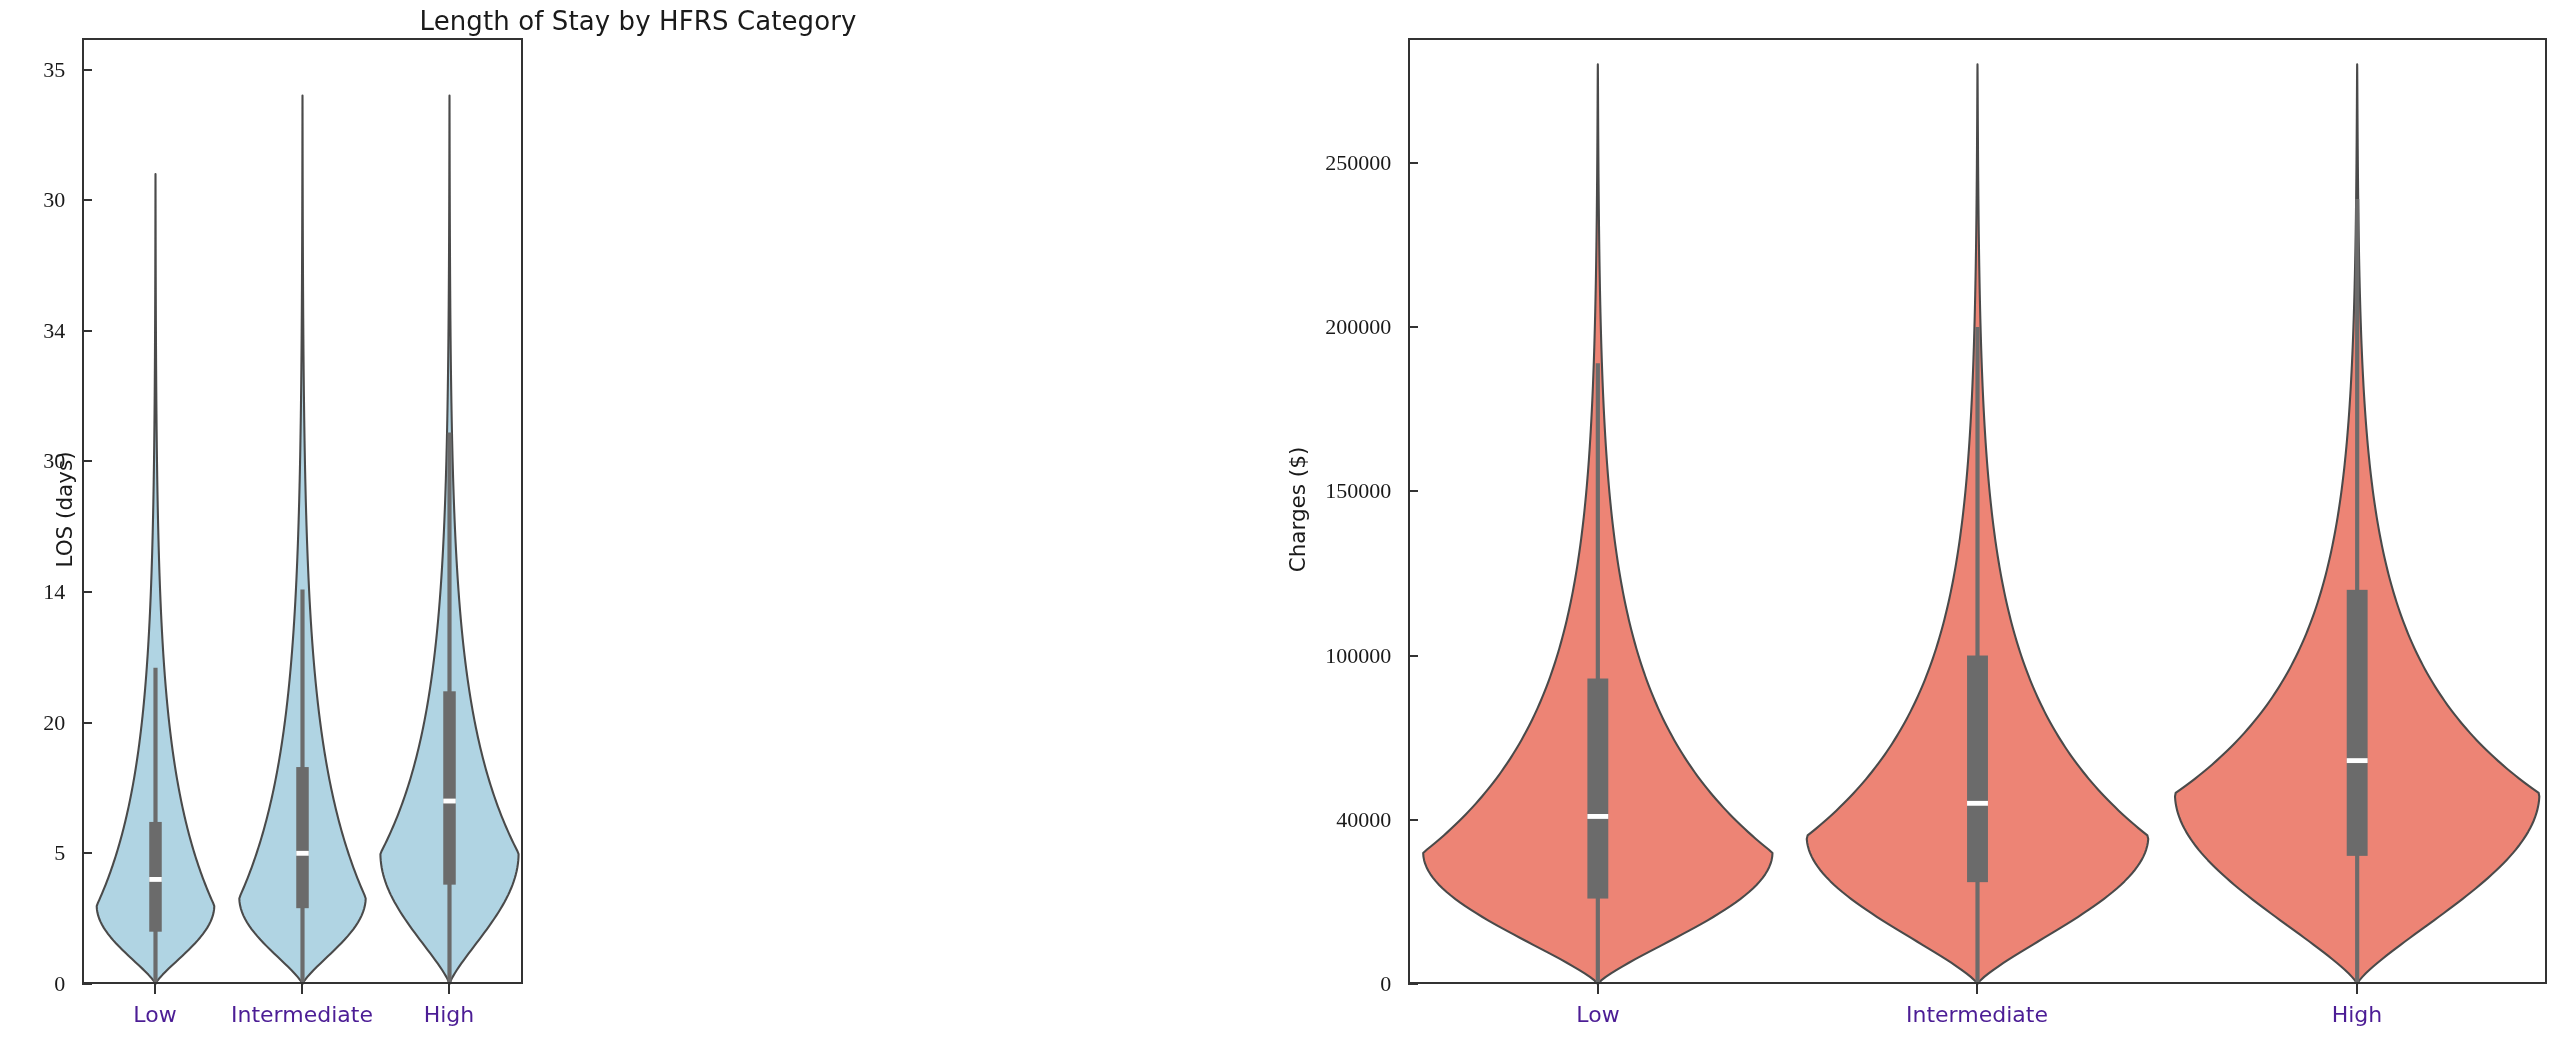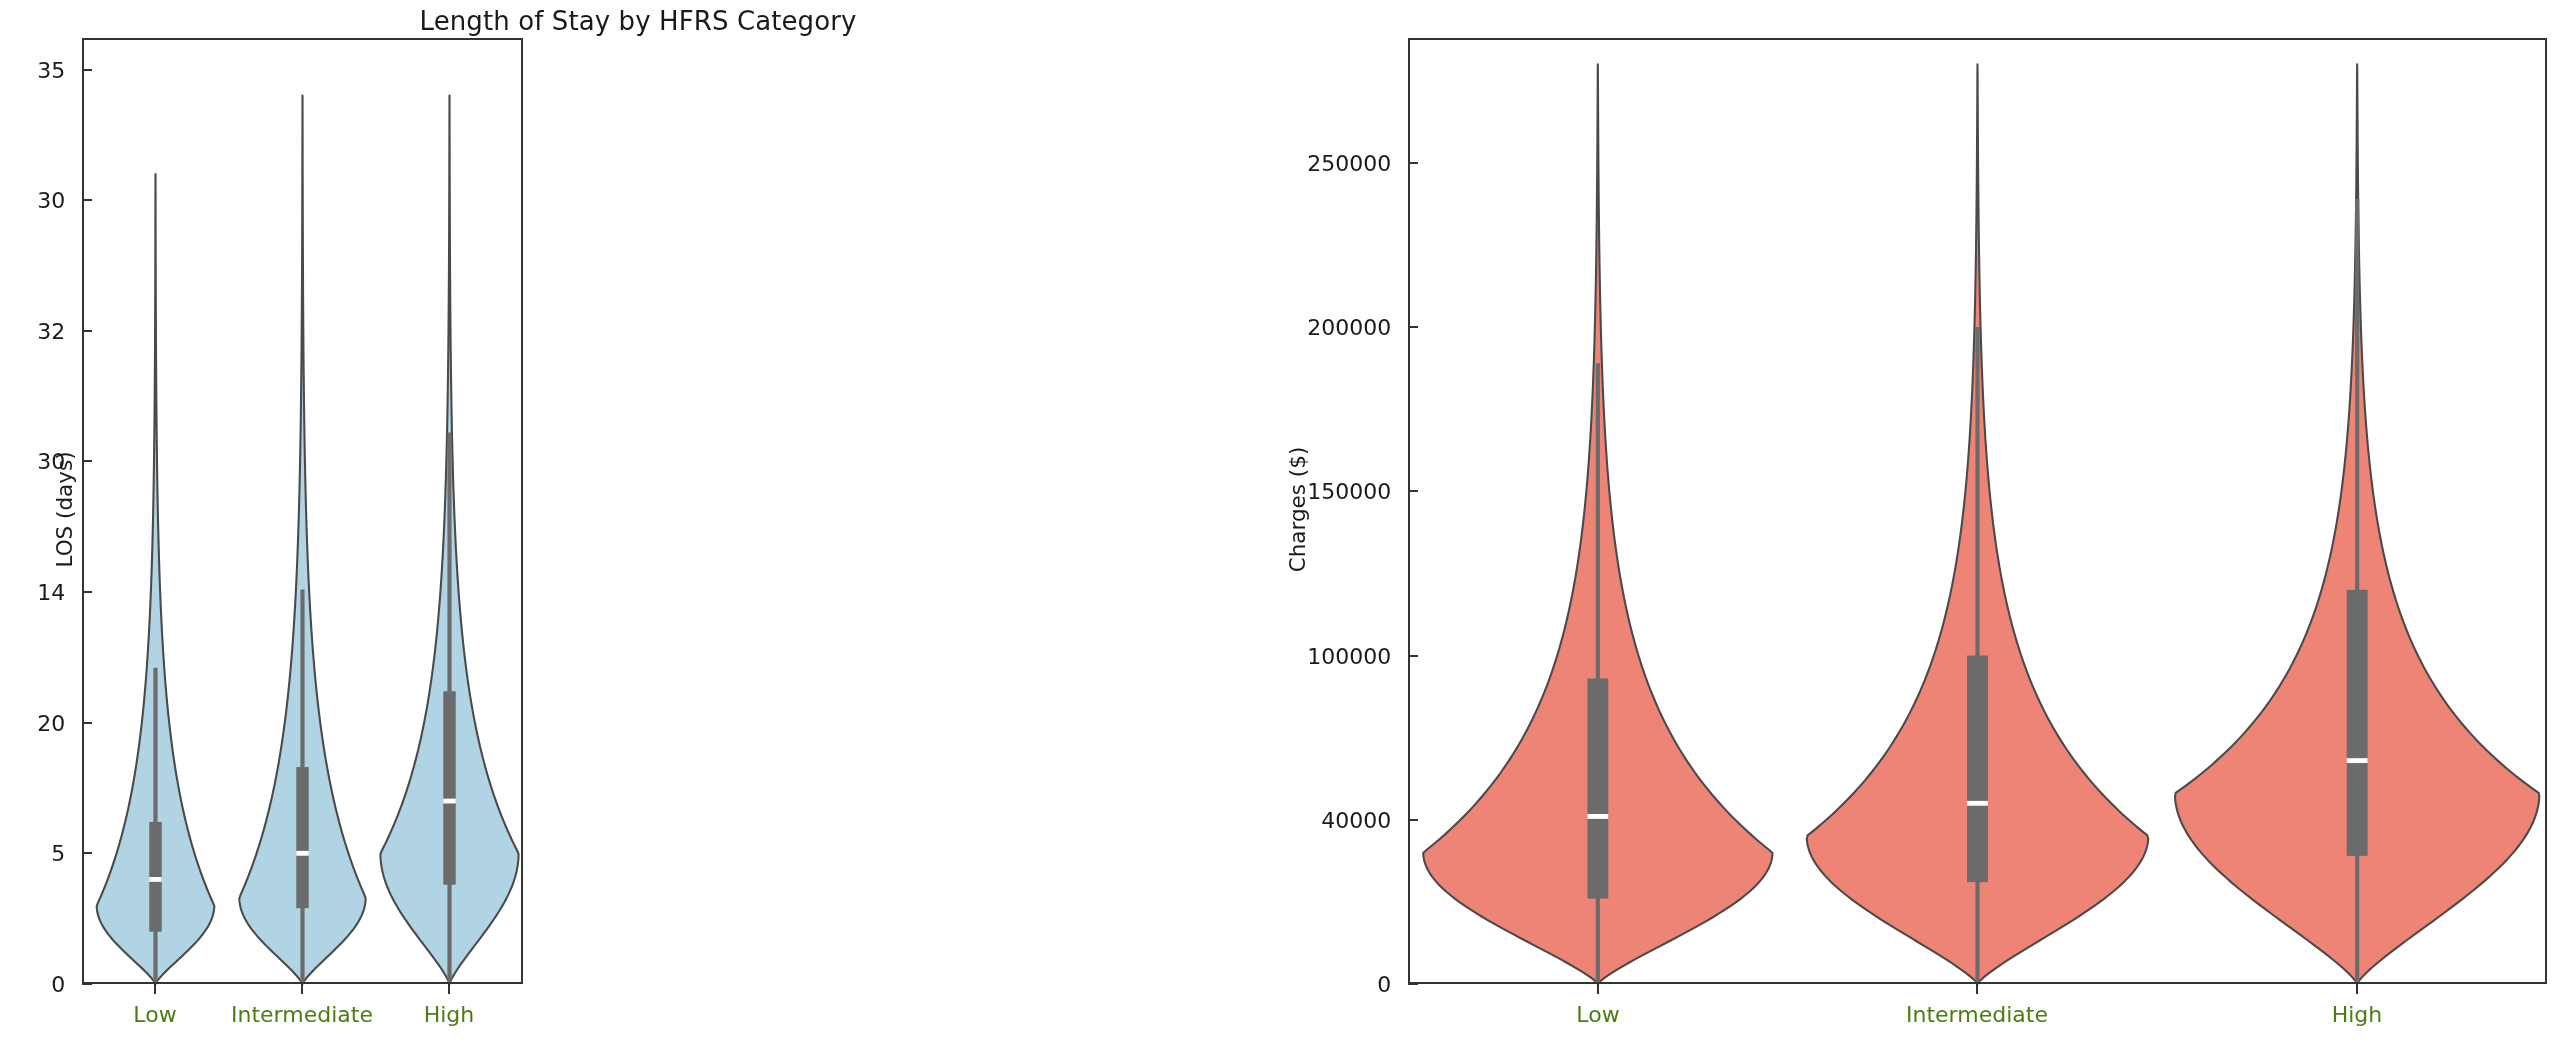--- a/index.html
+++ b/index.html
@@ -17,27 +17,27 @@
     position:absolute;inset:0;border:2.1px solid #333333;box-sizing:border-box;pointer-events:none;
   }
   .ylabel{
     position:absolute;font-size:21.5px;color:#1a1a1a;white-space:nowrap;
     transform-origin:center center;transform:rotate(-90deg);
   }
   .ytick{position:absolute;right:0;height:0;}
   .ytick .tmark{position:absolute;right:-9.7px;top:-1px;width:9.7px;height:2.1px;background:#333;}
   .ytick .tlabel{
     position:absolute;right:16.7px;top:50%;transform:translateY(-50%);
-    font-size:22px;color:#1a1a1a;white-space:nowrap;text-align:right;
+    font-size:22px;color:#1a1a1a;white-space:nowrap;text-align:right;font-family:Liberation Serif, serif;
   }
   .xtick{position:absolute;top:0;width:0;}
   .xtick .tmark{position:absolute;left:-1px;top:0;width:2.1px;height:9.7px;background:#333;}
   .xtick .tlabel{
     position:absolute;left:50%;transform:translateX(-50%);top:18px;
-    font-size:22px;color:#4d7c0f;white-space:nowrap;text-align:center;
+    font-size:22px;color:#4c1d95;white-space:nowrap;text-align:center;
   }
   .violin-svg{position:absolute;left:0;top:0;overflow:visible;}
   .vpath{stroke:#4a4a4a;stroke-width:3;stroke-linejoin:round;}
   .whisker{stroke:#6b6b6b;stroke-width:6;}
   .qbox{fill:#6b6b6b;}
   .medline{stroke:#ffffff;stroke-width:7;}
 </style>
 </head>
 <body>
 
@@ -79,21 +79,21 @@
         <div class="ytick" style="top: 592px; left: 0px; width: 82px;">
           <div class="tmark"></div>
           <div class="tlabel">14</div>
         </div>
         <div class="ytick" style="top: 461px; left: 0px; width: 82px;">
           <div class="tmark"></div>
           <div class="tlabel">30</div>
         </div>
         <div class="ytick" style="top: 331px; left: 0px; width: 82px;">
           <div class="tmark"></div>
-          <div class="tlabel">32</div>
+          <div class="tlabel">34</div>
         </div>
         <div class="ytick" style="top: 200px; left: 0px; width: 82px;">
           <div class="tmark"></div>
           <div class="tlabel">30</div>
         </div>
         <div class="ytick" style="top: 70px; left: 0px; width: 82px;">
           <div class="tmark"></div>
           <div class="tlabel">35</div>
         </div>
       </div>

